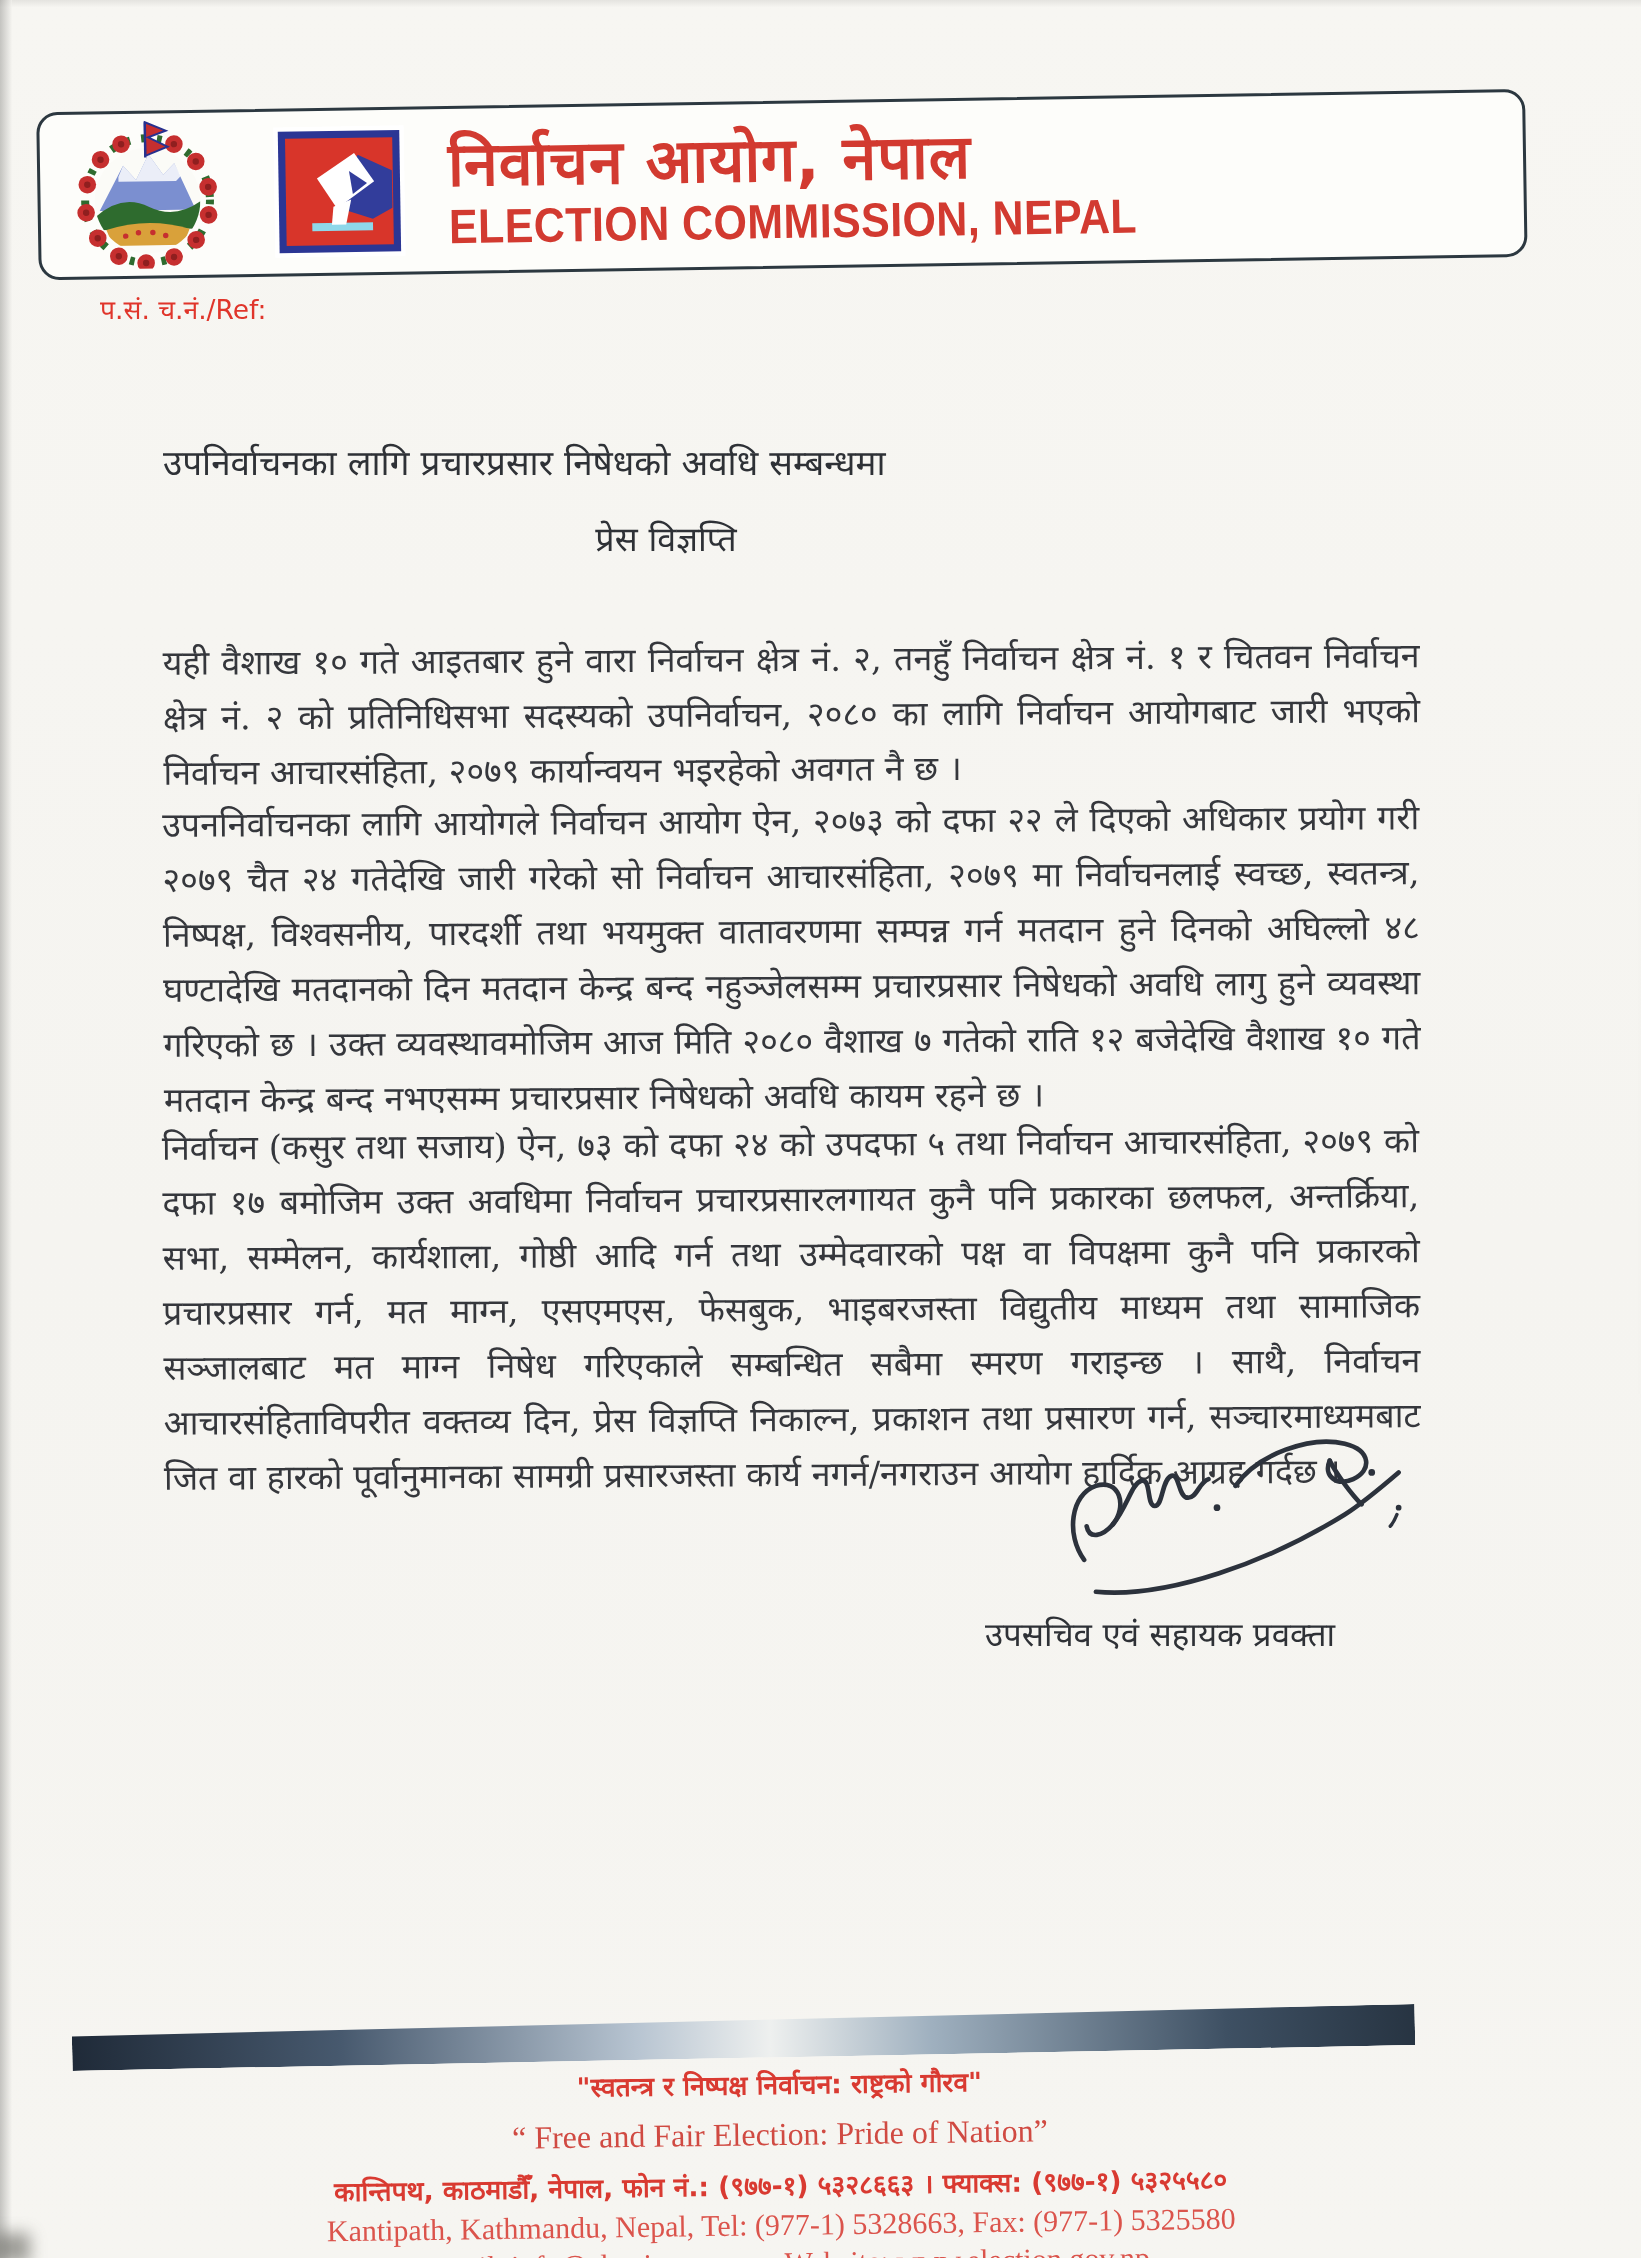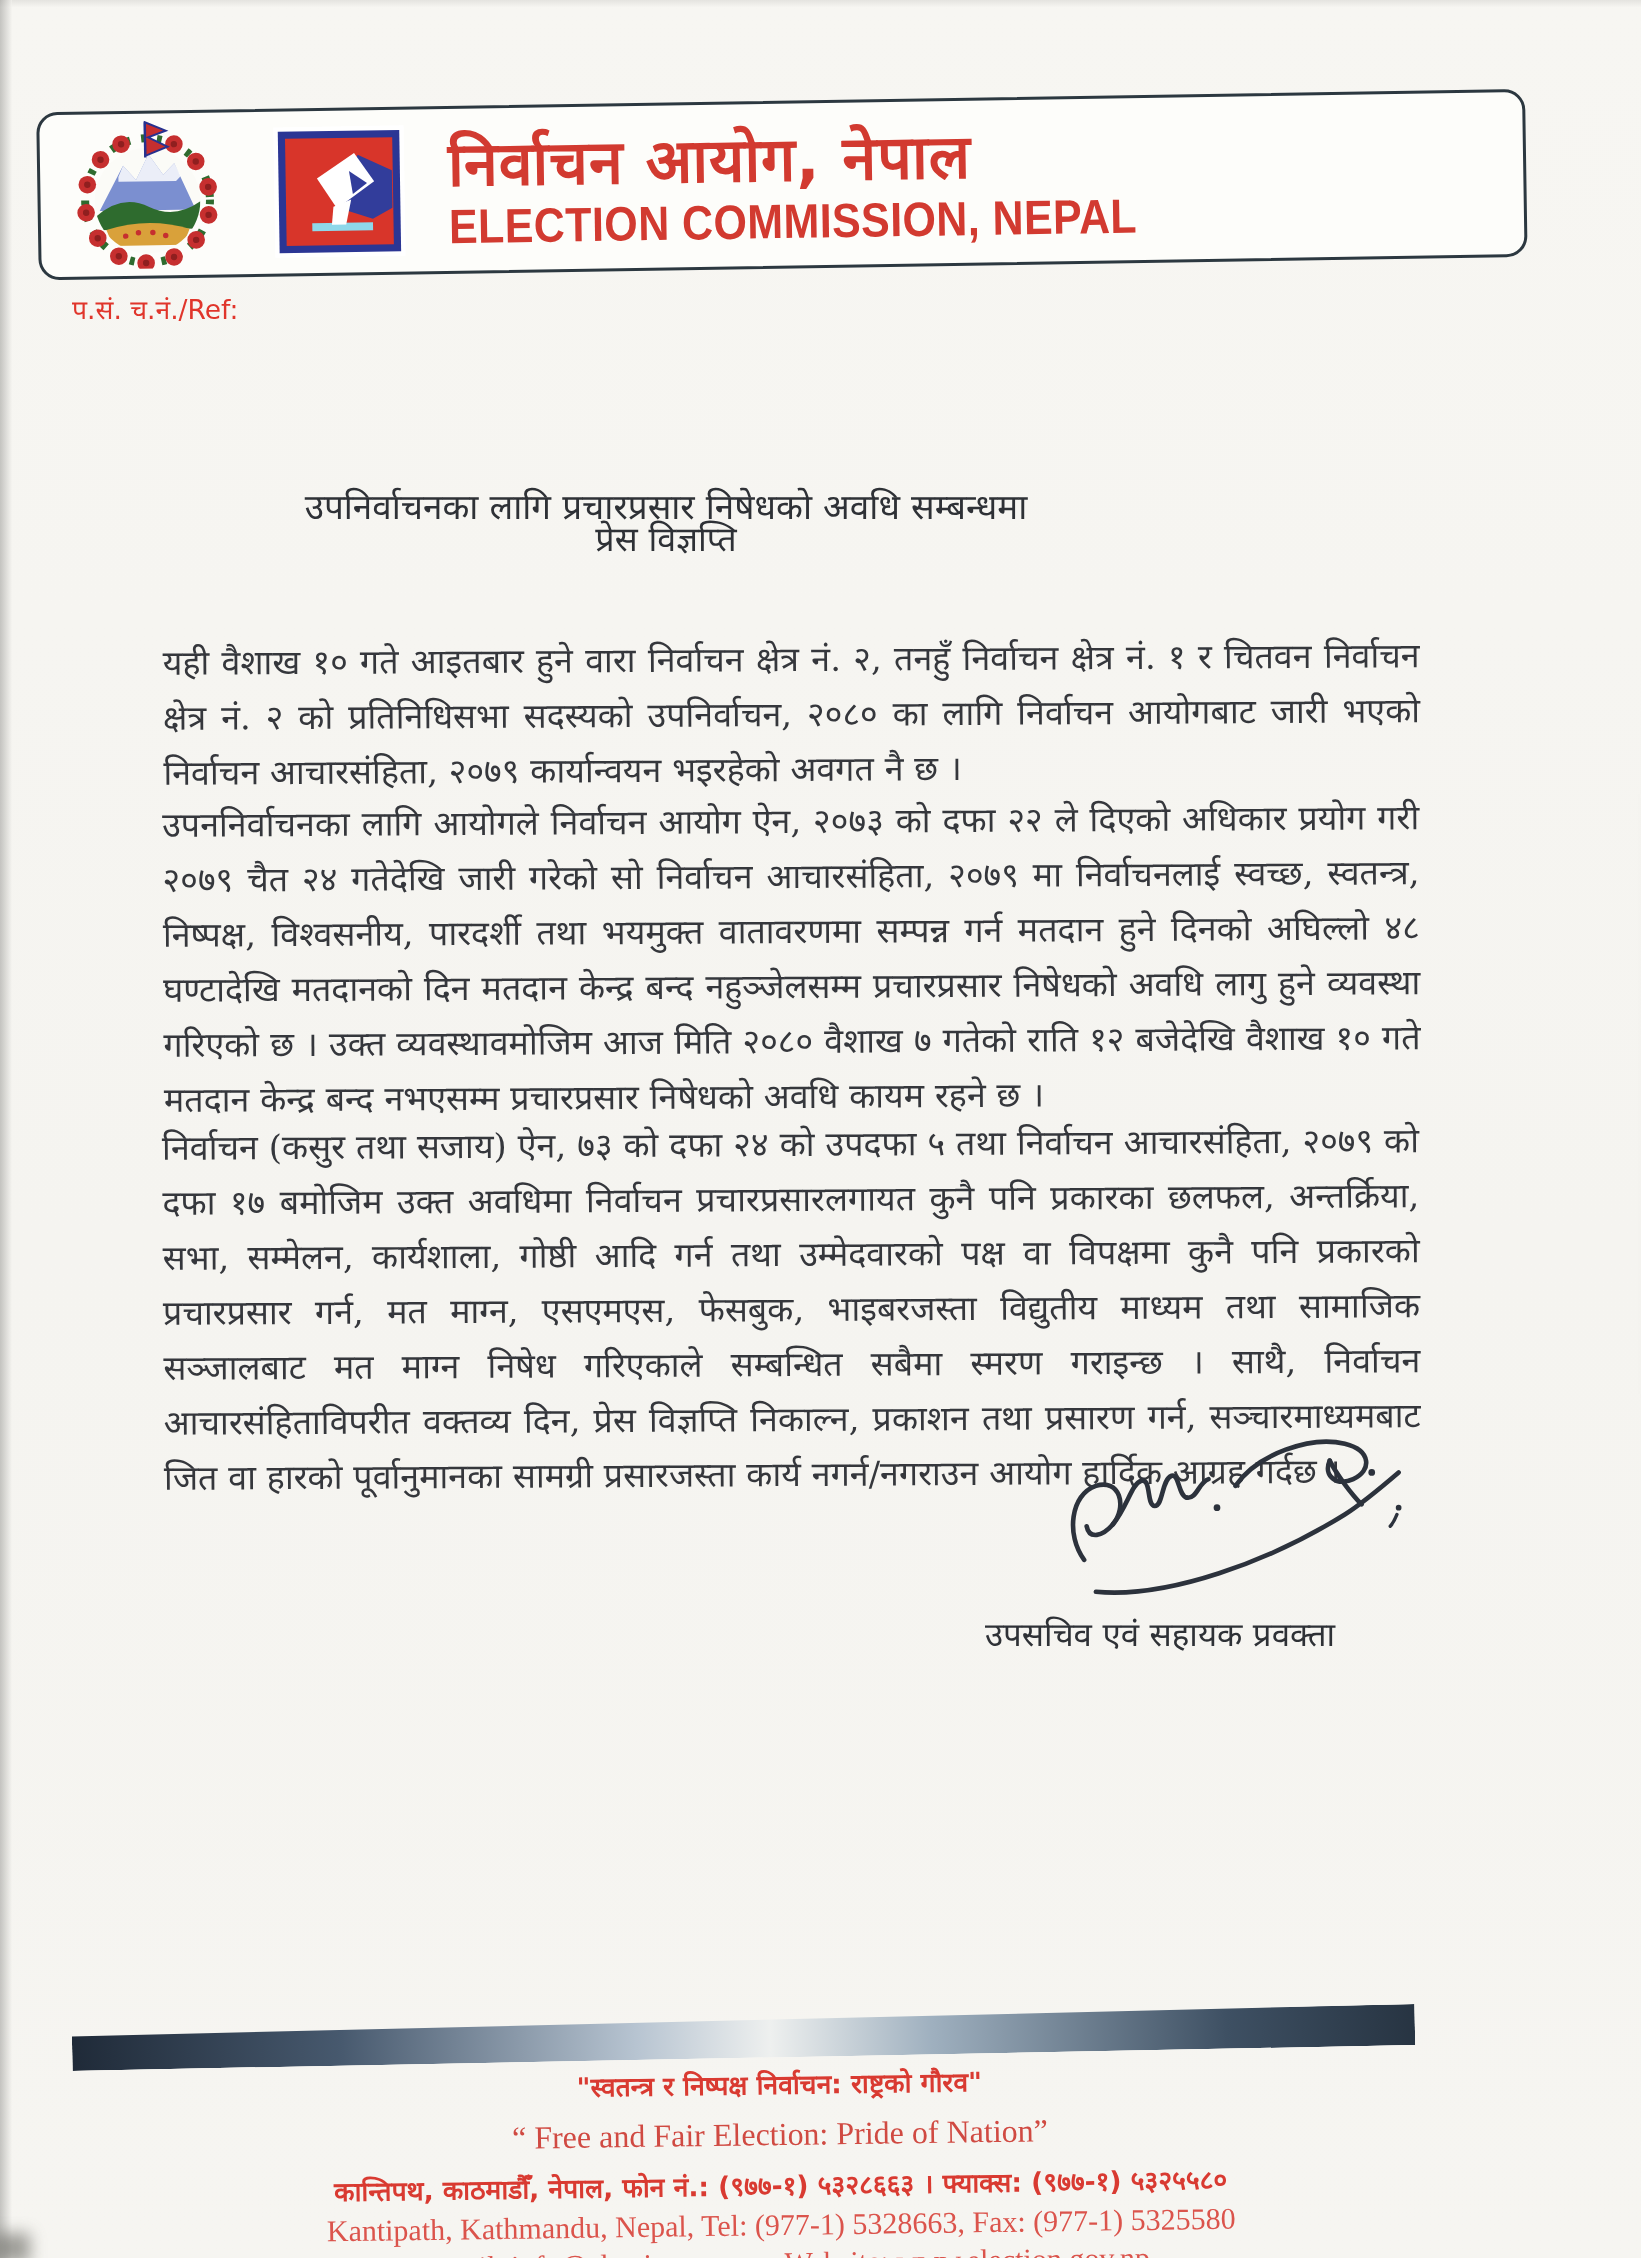--- a/index.html
+++ b/index.html
@@ -29,23 +29,23 @@
   .header-card{position:relative;margin-top:49px;width:1489px;background:#fdfdfa;
     border:3.5px solid #2c3840;border-radius:21px;box-sizing:border-box;
     display:flex;align-items:center;padding:7px 23px;min-height:152px;}
   .emblem{width:168px;height:148px;flex:0 0 auto;}
   .eclogo{width:134px;height:134px;flex:0 0 auto;margin-left:41px;}
   .org-names{margin-left:42px;line-height:1.05;}
   .org-np{font-size:61px;font-weight:bold;color:#d23a30;letter-spacing:0.9px;}
   .org-en{font-size:43px;font-weight:bold;color:#d23a30;letter-spacing:0.4px;
     font-family:"Liberation Sans",sans-serif;transform:scaleY(1.12);transform-origin:left top;margin-top:5.3px;}
   
-  .ref{position:absolute;top:291px;left:72px;font-size:26.5px;color:#e0352b;}
-  .subject{position:absolute;top:438px;left:163px;width:1006px;text-align:center;
-    font-size:35px;color:#2e3136;font-family:"DejaVu Serif","DejaVu Sans",serif;margin-top:44px;}
+  .ref{position:absolute;top:291px;left:100px;font-size:26.5px;color:#e0352b;}
+  .subject{position:absolute;top:438px;left:163px;width:1006px;
+    font-size:35px;color:#2e3136;font-family:"DejaVu Serif","DejaVu Sans",serif;}
   .doctype{position:absolute;top:515px;left:163px;width:1006px;text-align:center;
     font-size:34px;color:#2e3136;font-family:"DejaVu Serif","DejaVu Sans",serif;}
   .dateline{position:absolute;top:566px;left:163px;width:900px;text-align:right;
     font-size:32px;color:#2e3136;font-family:"DejaVu Serif","DejaVu Sans",serif;}
   .para{position:absolute;left:163px;width:1257px;text-align:justify;
     font-size:34px;line-height:55px;color:#35373c;transform:rotate(-0.35deg);
     font-family:"DejaVu Serif","DejaVu Sans",serif;}
   .p1{top:632px;} .p2{top:794px;} .p3{top:1117px;}
   
   .sig-scribble{position:absolute;top:1427px;left:1050px;width:371px;height:185px;}

